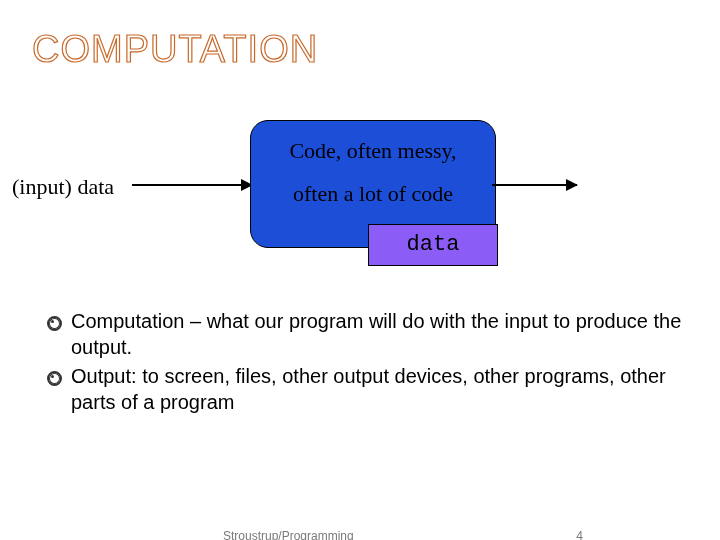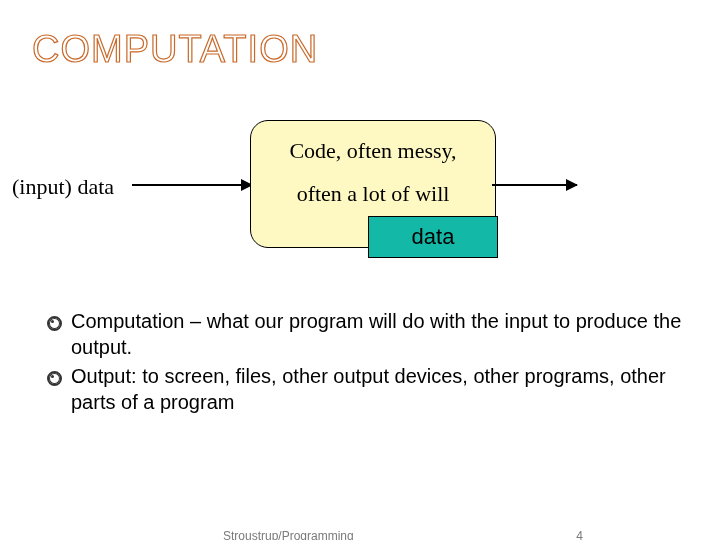--- a/index.html
+++ b/index.html
@@ -36,38 +36,38 @@
     border-left: 12px solid #000;
     border-top: 6px solid transparent;
     border-bottom: 6px solid transparent;
   }
   .arrow-left { left: 100px; width: 120px; }
   .arrow-right { left: 460px; width: 85px; }
   .code-box {
     position: absolute;
     left: 218px; top: 4px;
     width: 246px; height: 128px;
-    background: #fef9c3;
+    background: #1d4ed8;
     border: 1.5px solid #000;
     border-radius: 18px;
     font-family: "Times New Roman", Times, serif;
     font-size: 22px;
     color: #000;
     padding: 8px 14px;
     line-height: 1.9;
   }
   .code-line1 { display:block; text-align: center; }
   .code-line2 { display:block; text-align: center; }
   .data-box {
     position: absolute;
-    left: 336px; top: 100px;
+    left: 336px; top: 108px;
     width: 130px; height: 42px;
-    background: #14b8a6;
+    background: #8b5cf6;
     border: 1.5px solid #000;
-    font-family: Liberation Sans, sans-serif;
+    font-family: Liberation Mono, monospace;
     font-size: 22px;
     text-align: center;
     line-height: 40px;
   }
   .bullets {
     font-family: "Comic Sans MS", "Comic Sans", cursive, sans-serif;
     font-size: 20px;
     color: #000;
     list-style: none;
     padding-left: 38px;
@@ -107,21 +107,21 @@
 
 <div class="slide">
 
   <h1 class="title">COMPUTATION</h1>
 
   <div class="diagram">
     <div class="io-label io-left">(input) data</div>
     <div class="arrow arrow-left"></div>
     <div class="code-box">
       <span class="code-line1">Code, often messy,</span>
-      <span class="code-line2">often a lot of will</span>
+      <span class="code-line2">often a lot of code</span>
     </div>
     <div class="data-box">data</div>
     <div class="arrow arrow-right"></div>
   </div>
 
   <ul class="bullets">
     <li>Computation – what our program will do with the input to produce the output.</li>
     <li>Output: to screen, files, other output devices, other programs, other parts of a program</li>
   </ul>
 

